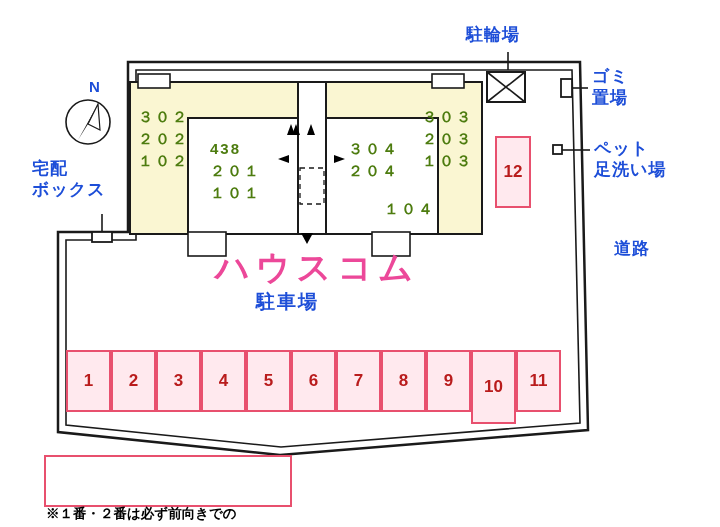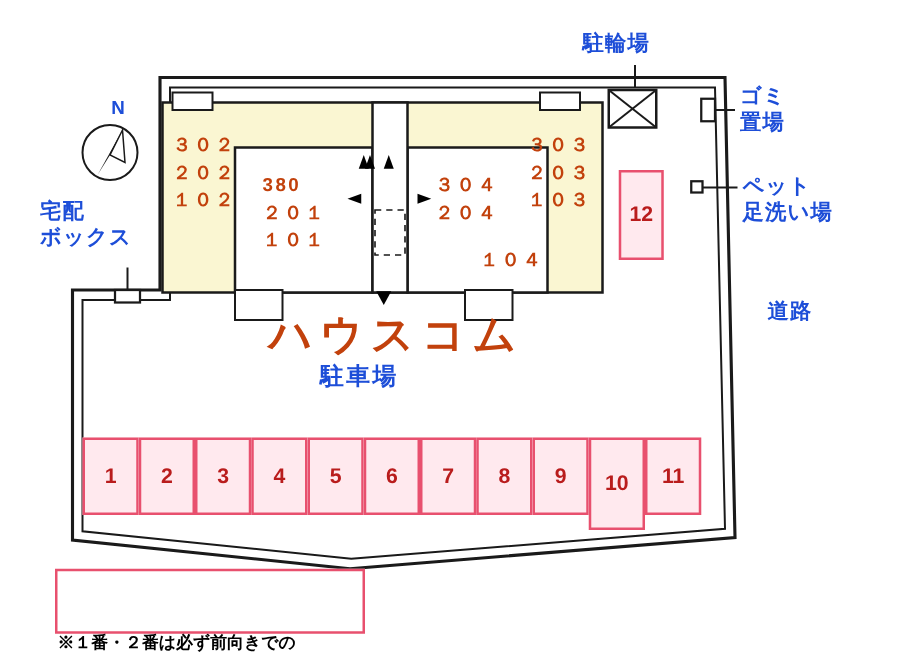--- a/index.html
+++ b/index.html
@@ -21,21 +21,21 @@
     position: absolute;
     color: #1d4ed8;
     font-weight: bold;
     white-space: pre;
     line-height: 1.25;
   }
   .bld-label {
     font-size: 15px;
     letter-spacing: 2px;
     font-weight: bold;
-    color: #c2410c;
+    color: #4d7c0f;
   }
   .stall {
     position: absolute;
     box-sizing: border-box;
     border: 2px solid #e8506e;
     background: #ffe9ee;
     display: flex;
     align-items: center;
     justify-content: center;
     font-size: 17px;
@@ -54,21 +54,21 @@
     color: #000;
     line-height: 1.5;
     white-space: pre;
   }
   .watermark {
     position: absolute;
     left: 215px;
     top: 245px;
     font-size: 34px;
     font-weight: bold;
-    color: #c2410c;
+    color: #ec4899;
     letter-spacing: 6px;
     white-space: pre;
     pointer-events: none;
   }
 </style>
 </head>
 <body>
 
 <div id="stage">
 
@@ -138,21 +138,21 @@
 ボックス</div>
 
   <div class="txt" style="left:256px; top:290px; font-size:19px; letter-spacing:2px;">駐車場</div>
 
   <div class="txt" style="left:89px; top:78px; font-size:15px;">N</div>
 
   <div class="txt bld-label" style="left:138px; top:108px;">３０２</div>
   <div class="txt bld-label" style="left:138px; top:130px;">２０２</div>
   <div class="txt bld-label" style="left:138px; top:152px;">１０２</div>
 
-  <div class="txt bld-label" style="left:210px; top:140px;">380</div>
+  <div class="txt bld-label" style="left:210px; top:140px;">438</div>
   <div class="txt bld-label" style="left:210px; top:162px;">２０１</div>
   <div class="txt bld-label" style="left:210px; top:184px;">１０１</div>
 
   <div class="txt bld-label" style="left:348px; top:140px;">３０４</div>
   <div class="txt bld-label" style="left:348px; top:162px;">２０４</div>
   <div class="txt bld-label" style="left:348px; top:200px;margin-left:36px;">１０４</div>
 
   <div class="txt bld-label" style="left:422px; top:108px;">３０３</div>
   <div class="txt bld-label" style="left:422px; top:130px;">２０３</div>
   <div class="txt bld-label" style="left:422px; top:152px;">１０３</div>

